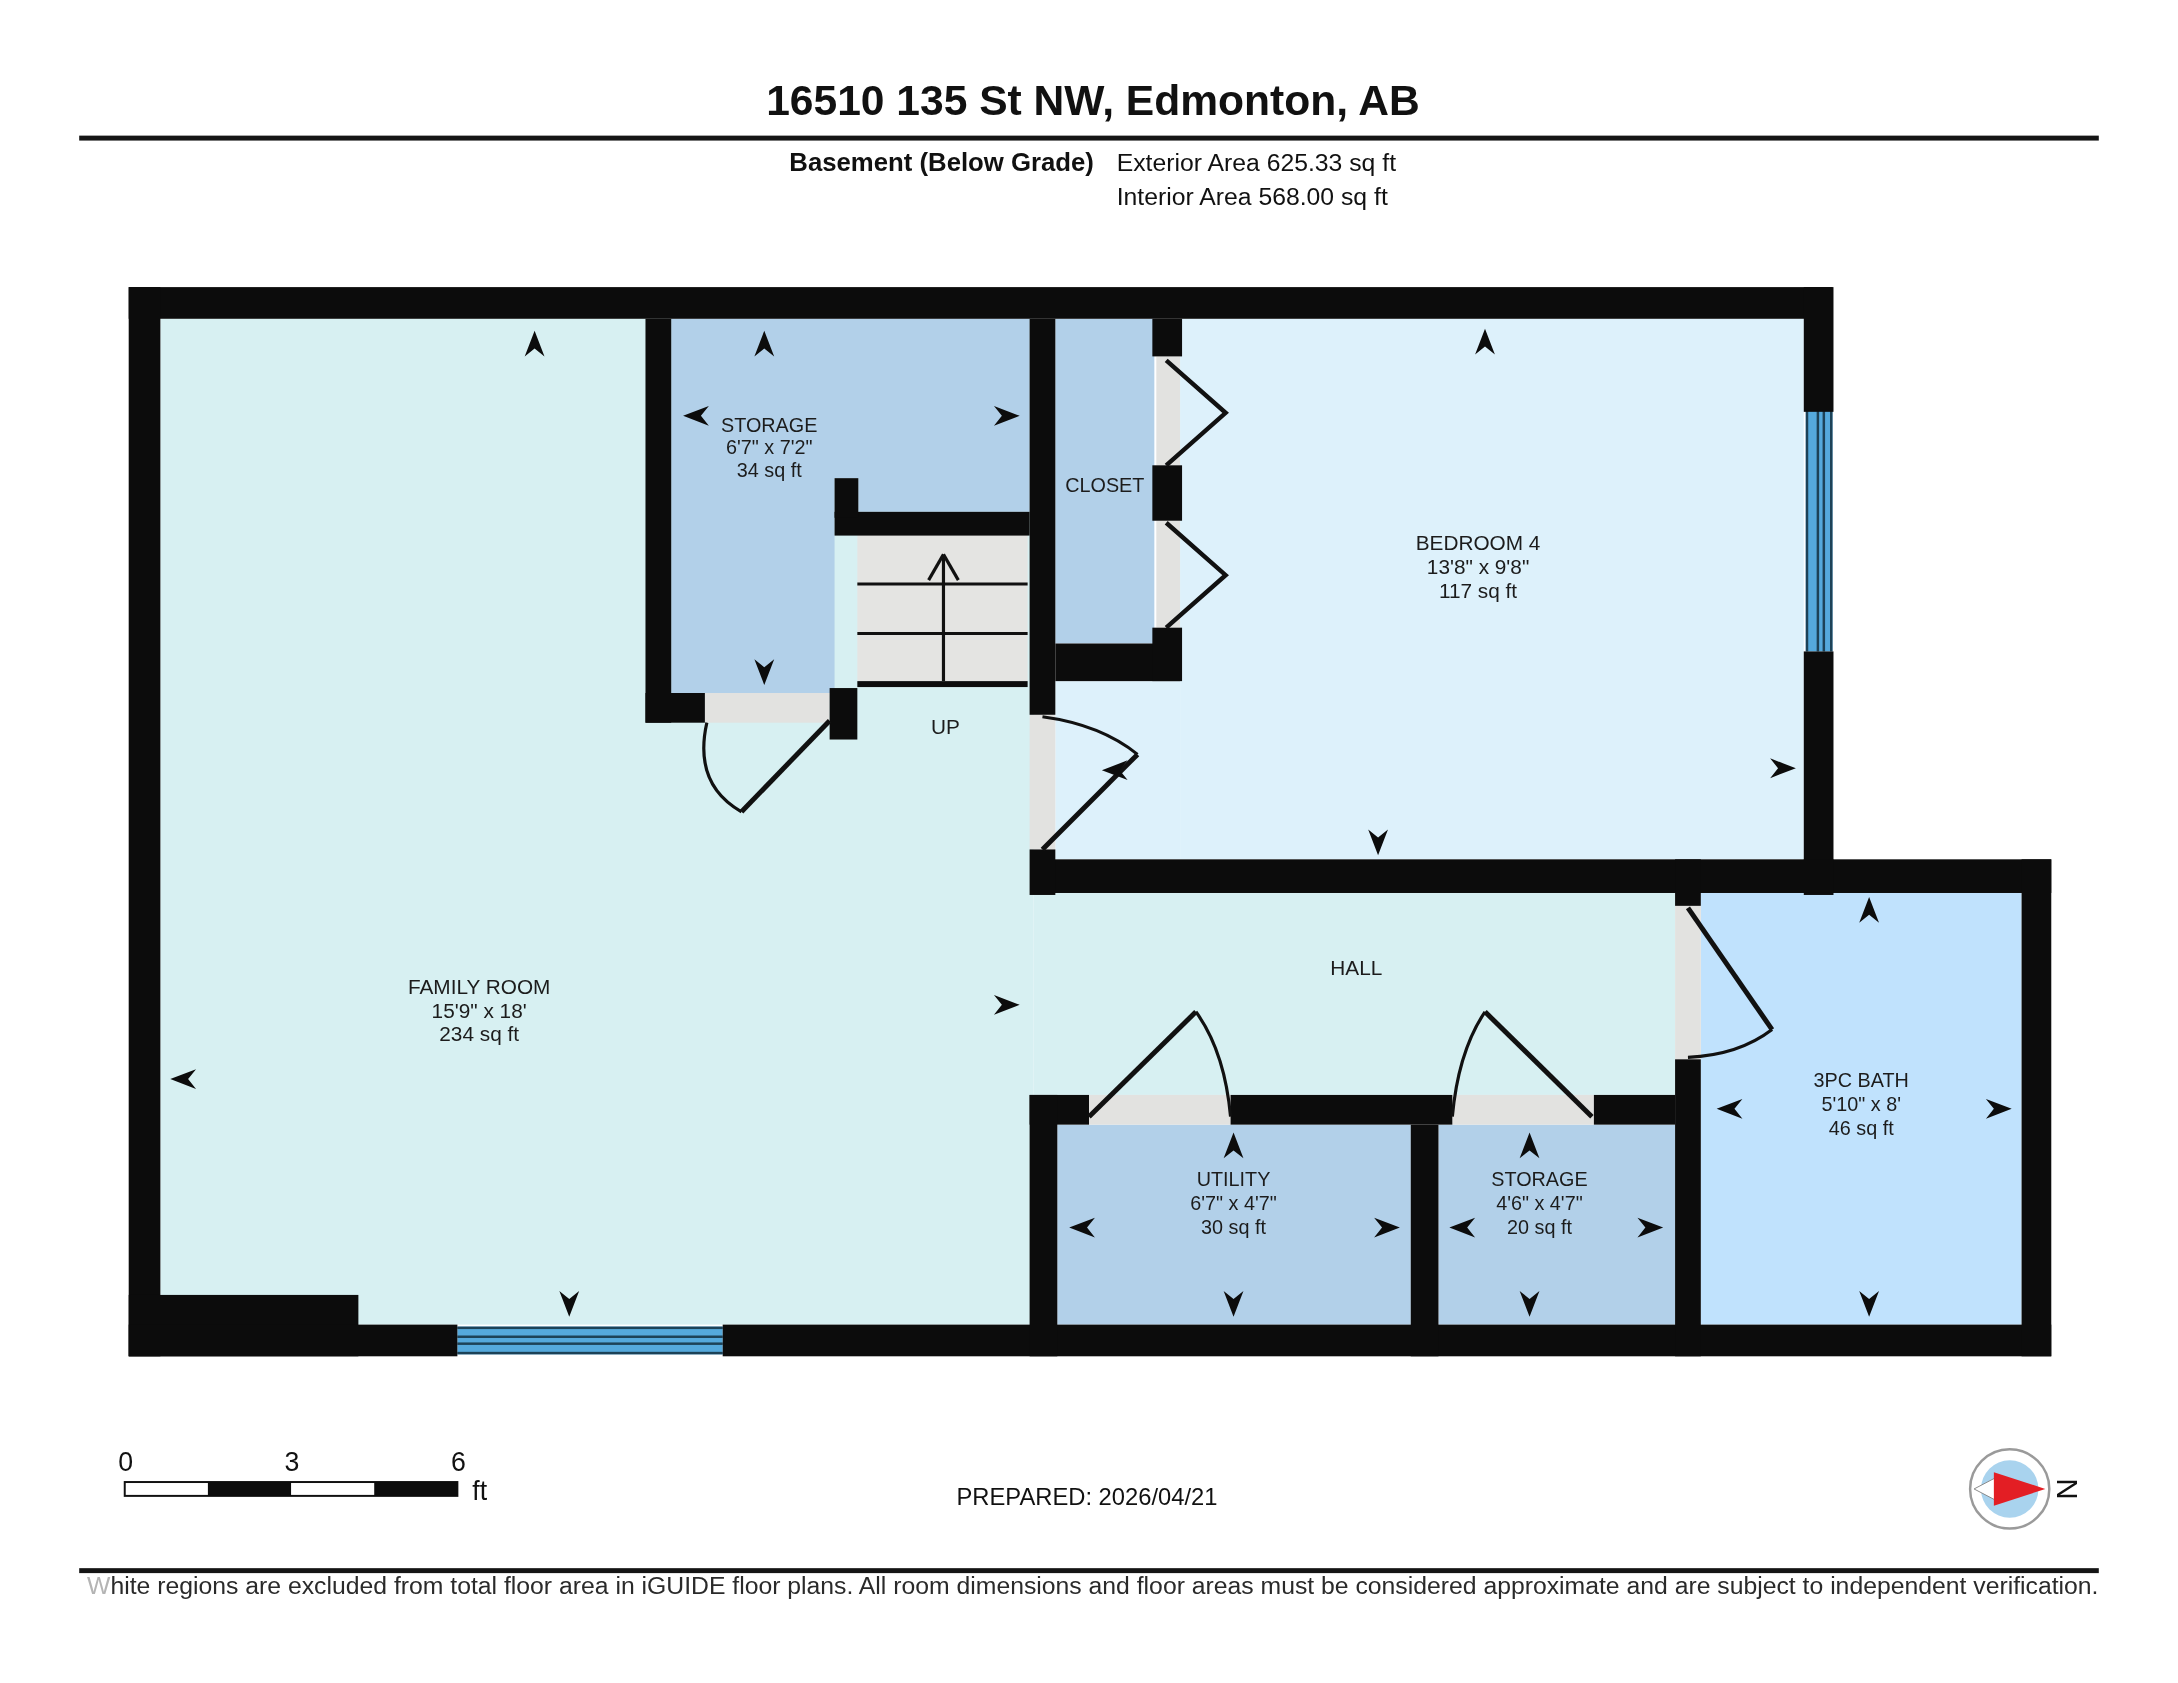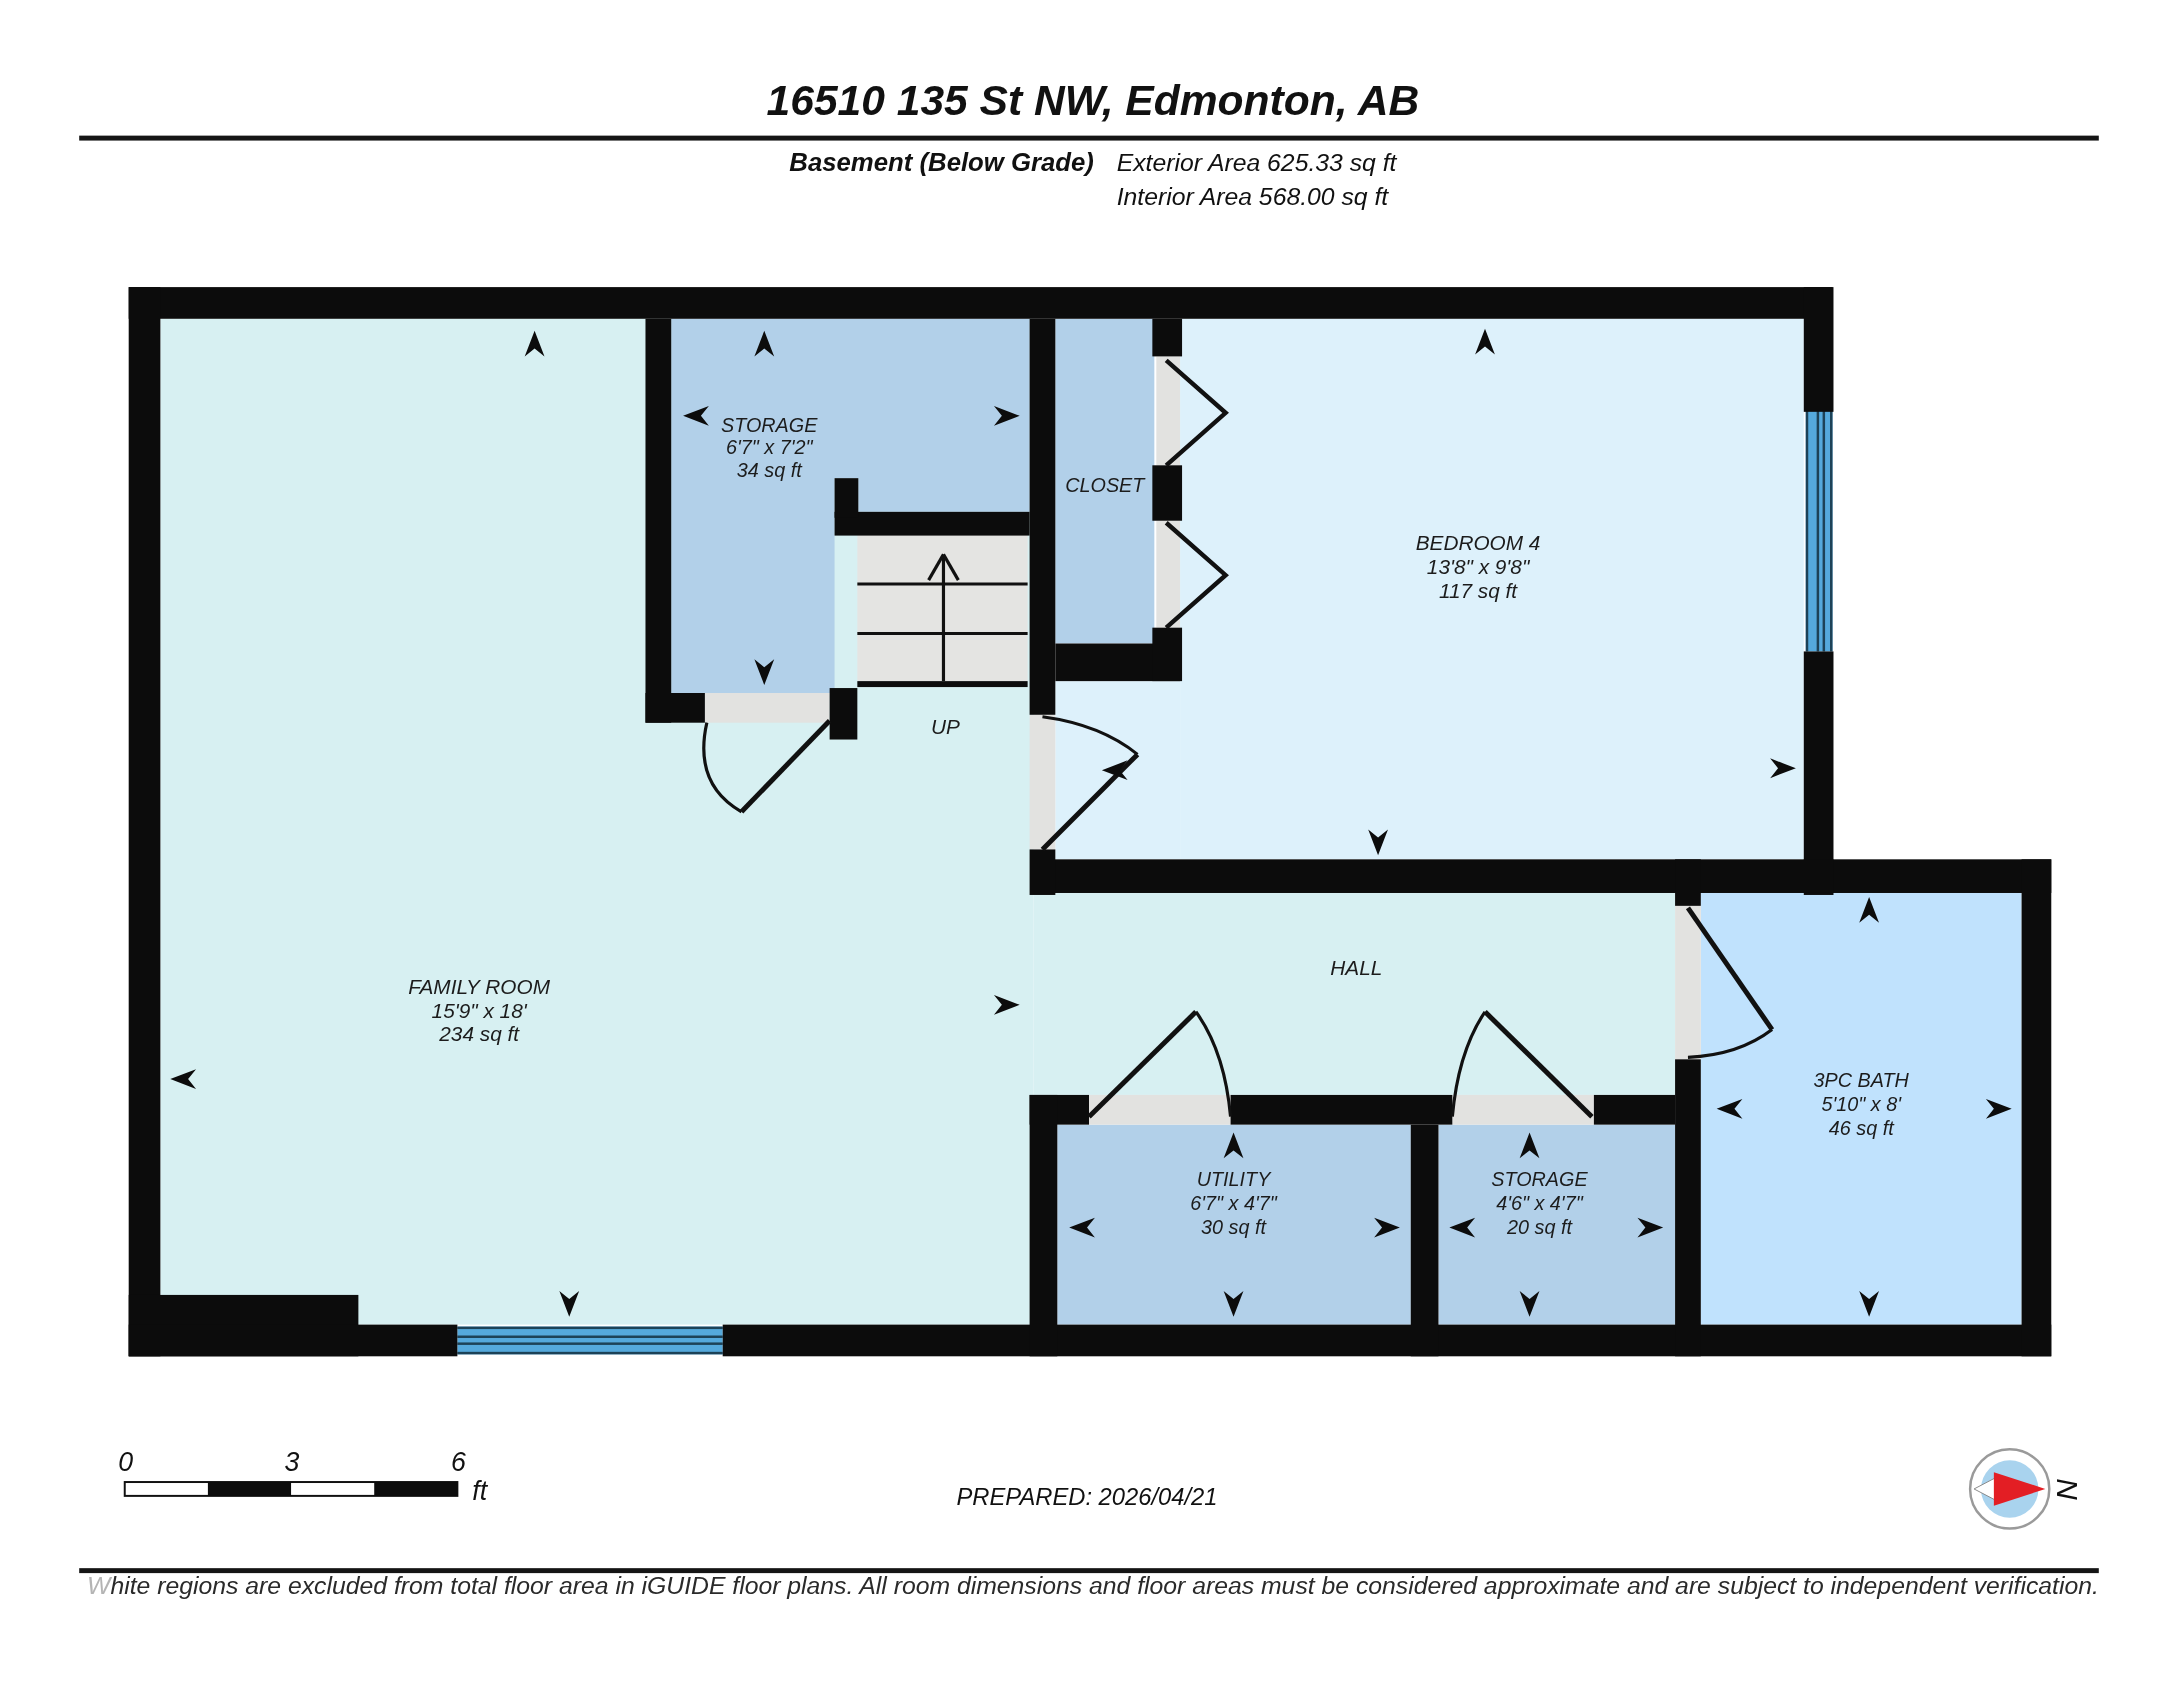--- a/index.html
+++ b/index.html
@@ -1,16 +1,16 @@
 <!DOCTYPE html>
 <html><head>
 <meta charset="utf-8">
 <style>
   html,body{margin:0;padding:0;background:#ffffff;}
-  .page{position:relative;width:2178px;height:1666px;background:#ffffff;overflow:hidden;font-style:italic;}
+  .page{position:relative;width:2178px;height:1666px;background:#ffffff;overflow:hidden;}
   svg text{font-family:"Liberation Sans","DejaVu Sans",sans-serif;}
   .title{font-size:43px;font-weight:bold;fill:#111;text-anchor:middle;}
   .sub-bold{font-size:26px;font-weight:bold;fill:#111;text-anchor:end;}
   .sub{font-size:25px;fill:#111;text-anchor:start;}
   .room-label{font-size:21px;fill:#1c1c1c;text-anchor:middle;}
   .room-label-sm{font-size:20px;fill:#1c1c1c;text-anchor:middle;}
   .wall{fill:#0c0c0c;}
   .sill{fill:#e2e2e0;}
   .fill-cyan{fill:#d7f0f2;}
   .fill-med{fill:#b2d0e9;}

